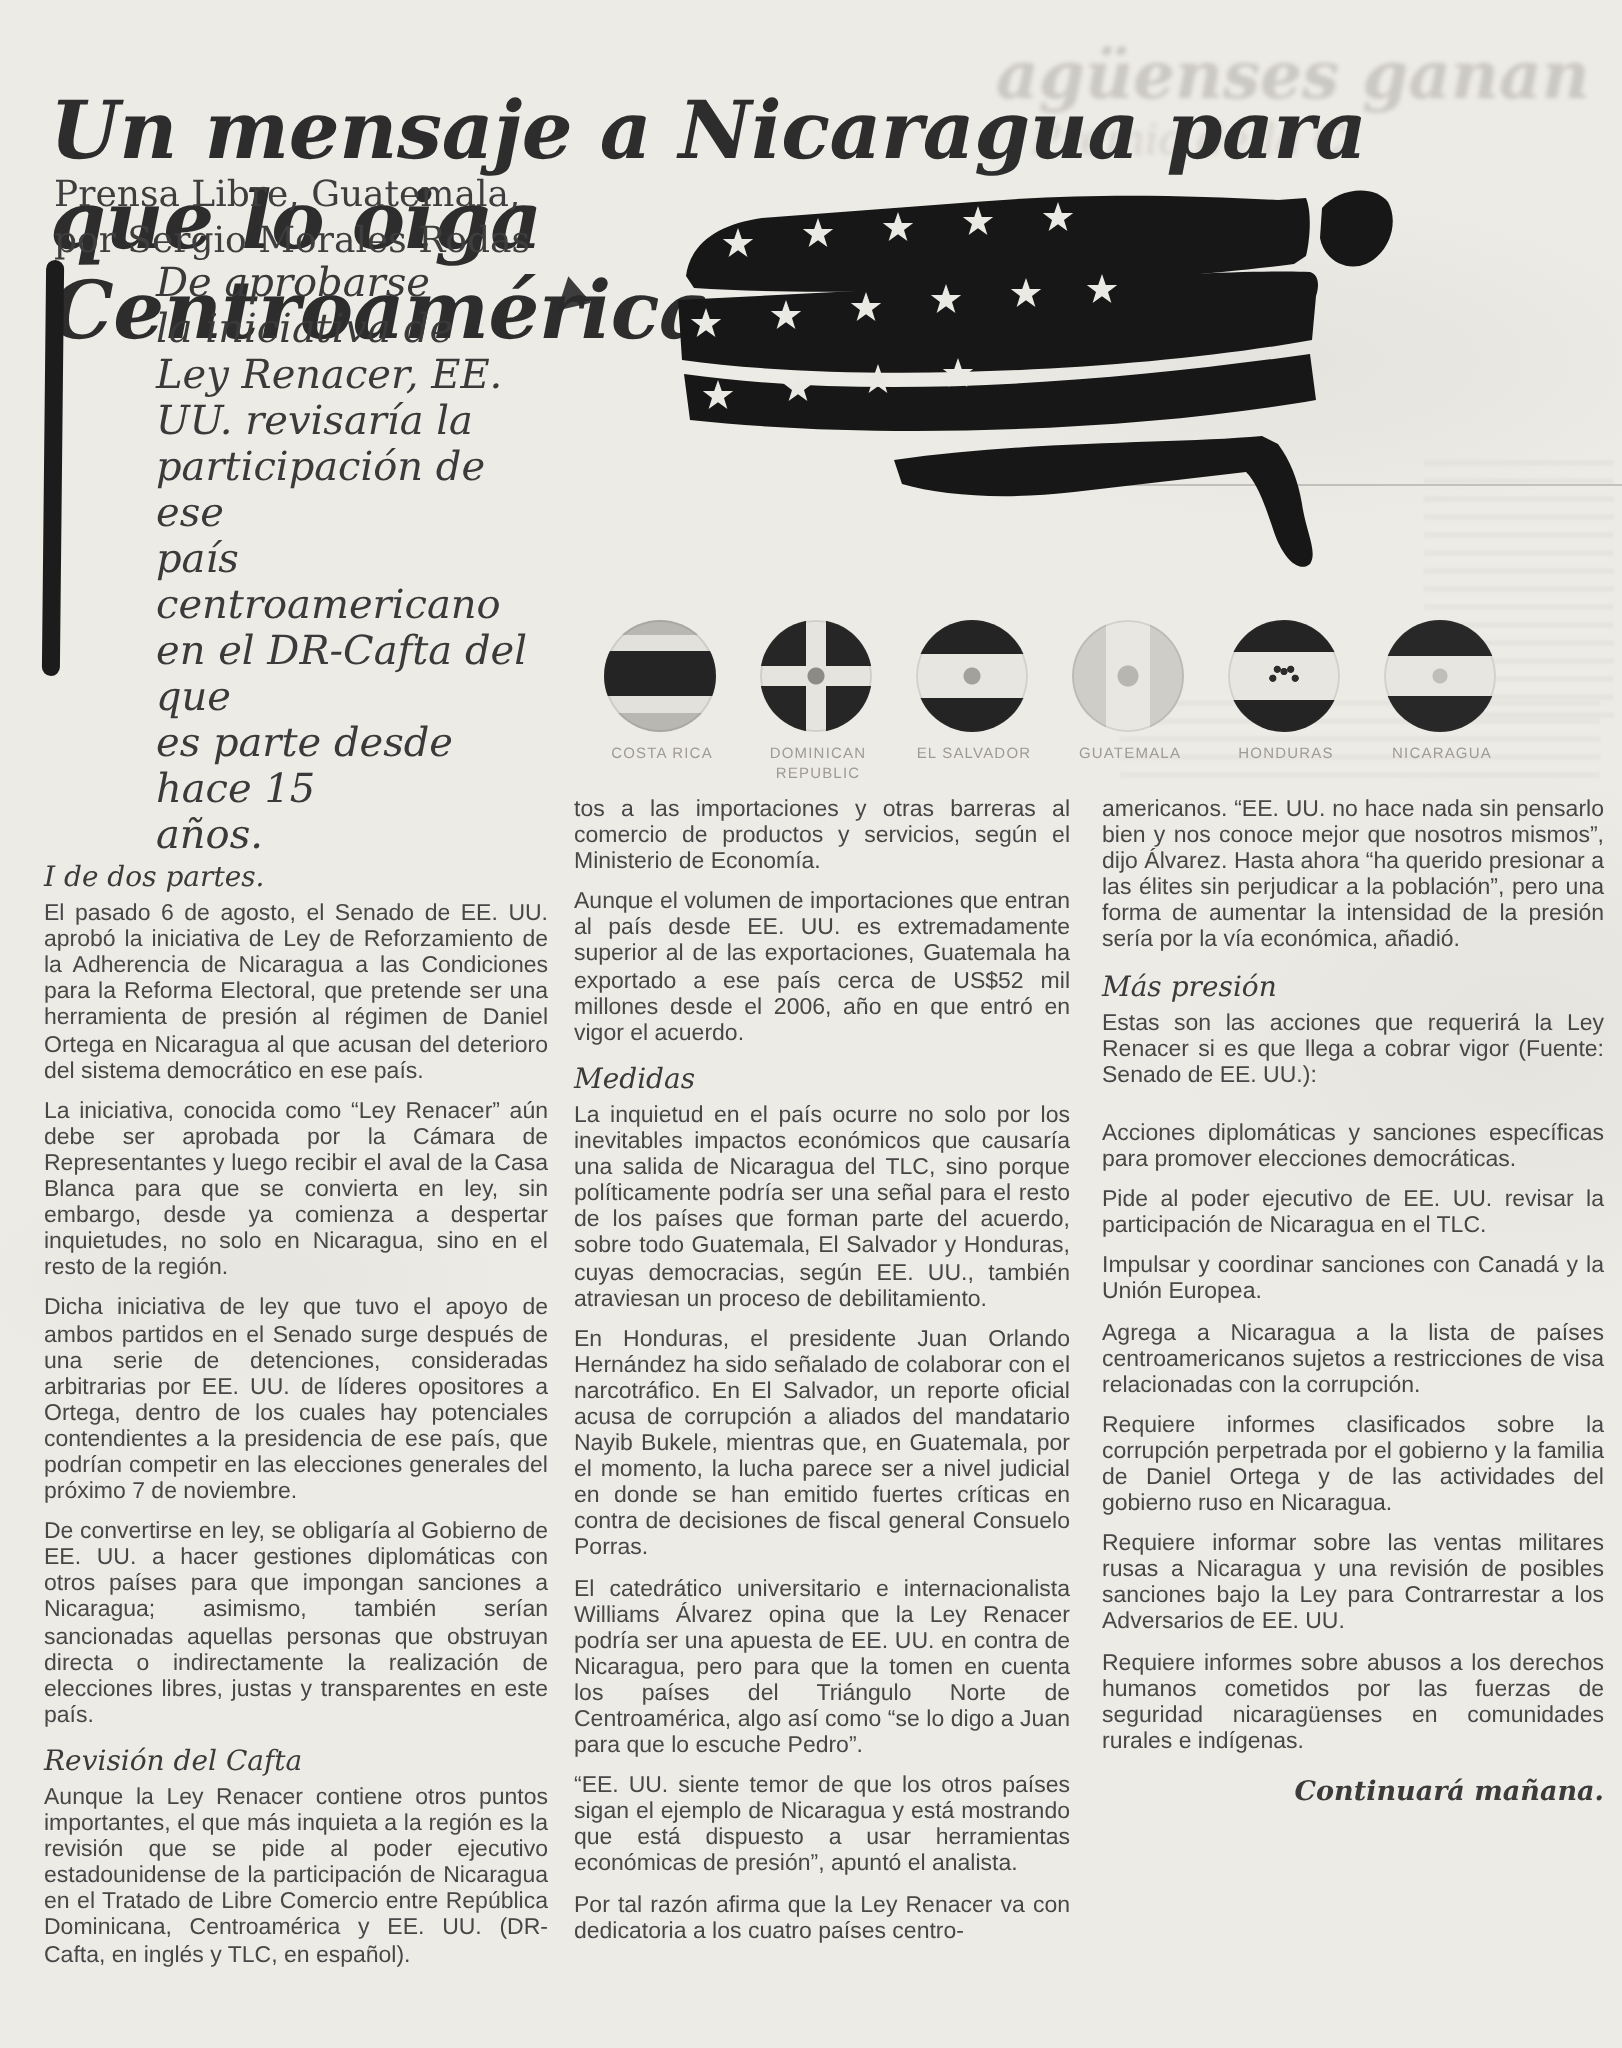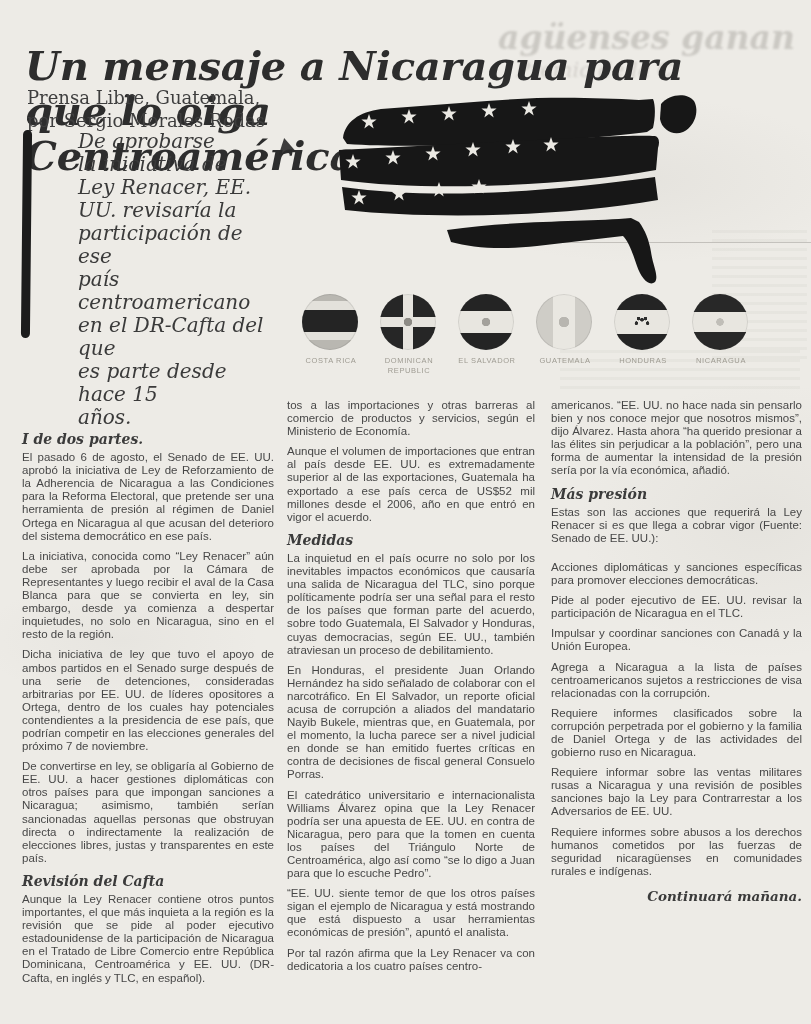--- a/index.html
+++ b/index.html
@@ -60,36 +60,36 @@
   .quote-bar{
     width:9px;height:208px;background:#1c1c1c;border-radius:5px;
     margin-right:22px;flex:none;transform:rotate(.6deg);
   }
   .pull-quote{
     font-family:"DejaVu Serif","Liberation Serif",serif;font-style:italic;
     font-size:20px;line-height:23px;color:#3a3a3a;text-align:left;
     white-space:pre-line;width:218px;
   }
   .kicker, .subhead{
-    font-family:"DejaVu Serif","Liberation Serif",serif;font-style:italic;font-weight:700;
+    font-family:"DejaVu Serif","Liberation Serif",serif;font-style:italic;font-weight:400;
     font-size:14px;color:#3b3b3b;text-align:left;margin:0 0 5px 0;
   }
   .subhead{margin-top:10px;}
   .col2{left:287px;top:399px;width:248px;}
   .col3{left:551px;top:399px;width:251px;}
   .col3 .list-gap{margin-top:16px;}
   .footer-note{
     font-family:"DejaVu Serif","Liberation Serif",serif;font-style:italic;font-weight:700;
     font-size:13.5px;color:#3b3b3b;text-align:right;margin-top:12px;
   }
   
   .map-wrap{position:absolute;left:287px;top:90px;width:524px;height:205px;}
   
   .flags-row{
-    position:absolute;left:302px;top:294px;width:448px;
+    position:absolute;left:302px;top:310px;width:448px;
     display:flex;justify-content:space-between;
   }
   .flag-item{width:58px;position:relative;}
   .flag{
     width:56px;height:56px;border-radius:50%;
     box-shadow:0 0 0 1px rgba(60,60,60,.12) inset;
   }
   .flag-label{
     position:absolute;left:50%;transform:translateX(-50%);
     top:62px;width:86px;text-align:center;

